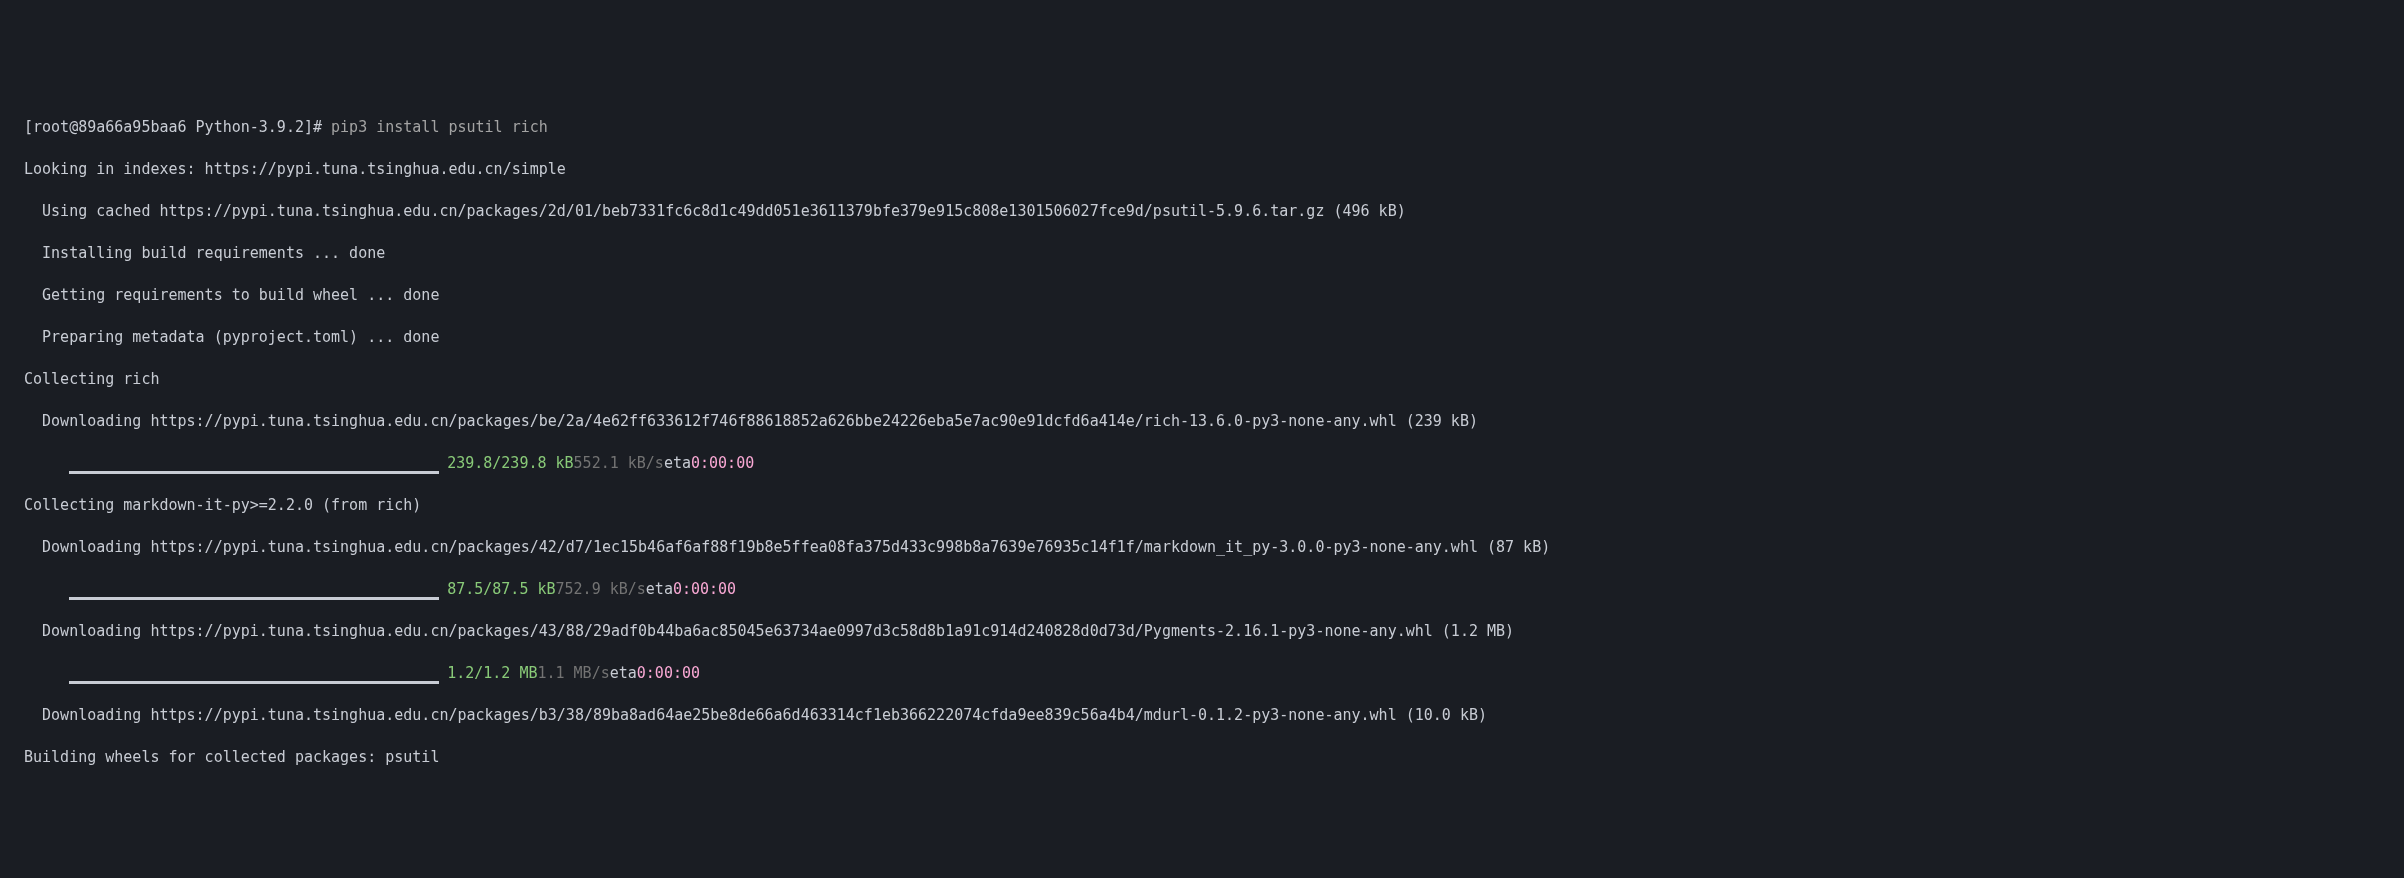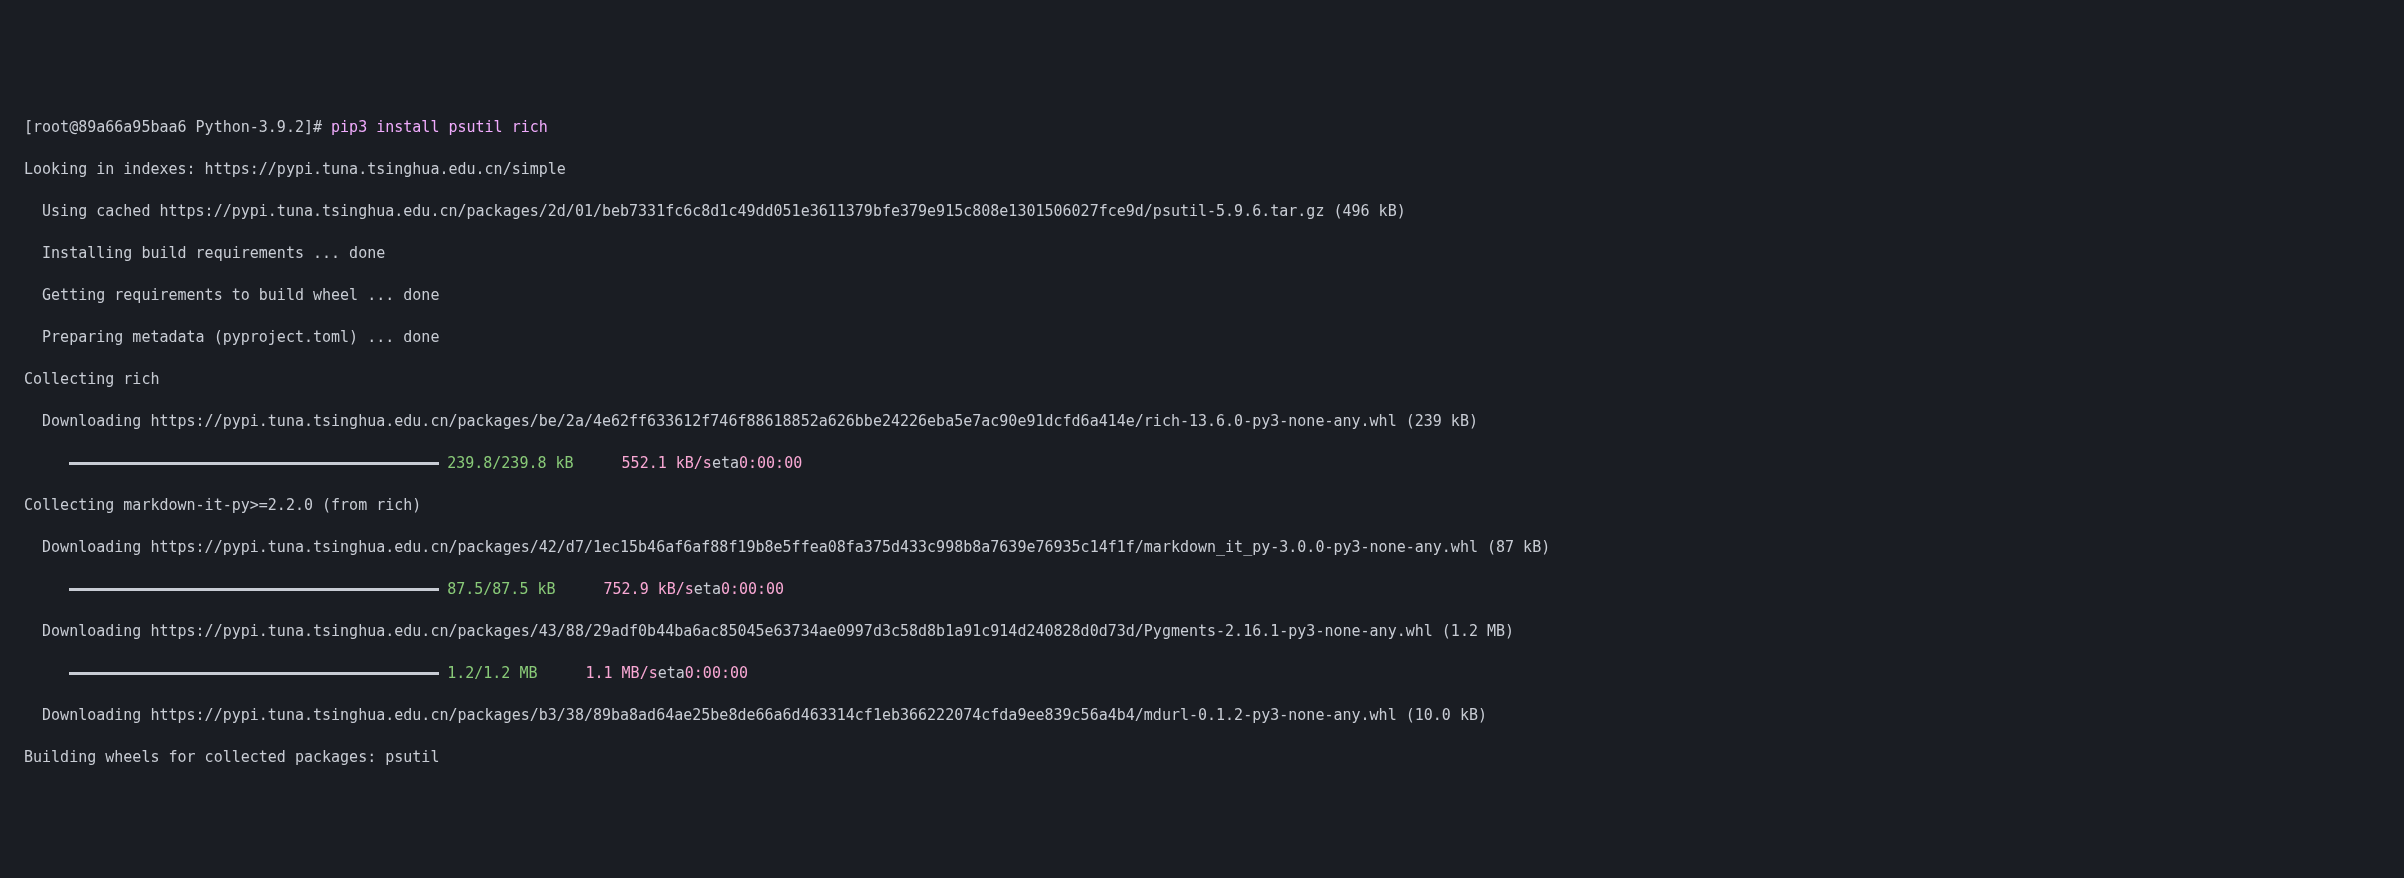--- a/index.html
+++ b/index.html
@@ -17,27 +17,27 @@
       white-space: pre;
       overflow-x: auto;
       width: 2404px;
       height: 878px;
     }
     .line {
       display: block;
       white-space: pre;
     }
     .prompt-bracket { color: #c8ccd4; }
-    .prompt-cmd { color: #f0abfc; margin-top: 48px; }
+    .prompt-cmd { color: #a3a3a3; margin-top: 48px; }
     .green { color: #89ca78; }
-    .red { color: #f9a8d4; margin-left: 48px; }
+    .red { color: #737373; }
     .cyan { color: #f9a8d4; }
     .progress-bar-row {
       display: flex;
-      align-items: center;
+      align-items: flex-end;
       white-space: pre;
     }
     .progress-indent {
       white-space: pre;
     }
     .progress-bar {
       display: inline-block;
       width: 370px;
       height: 3px;
       background: #c8ccd4;

